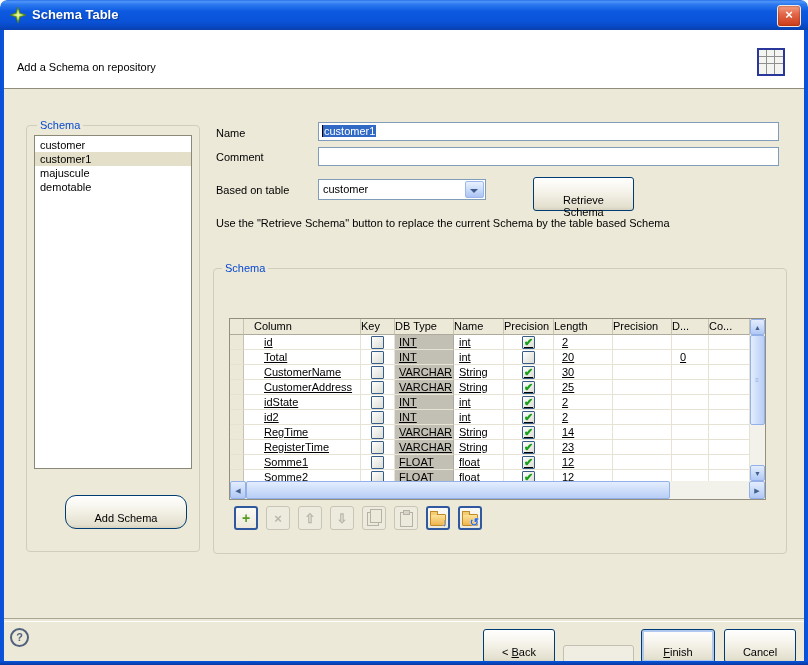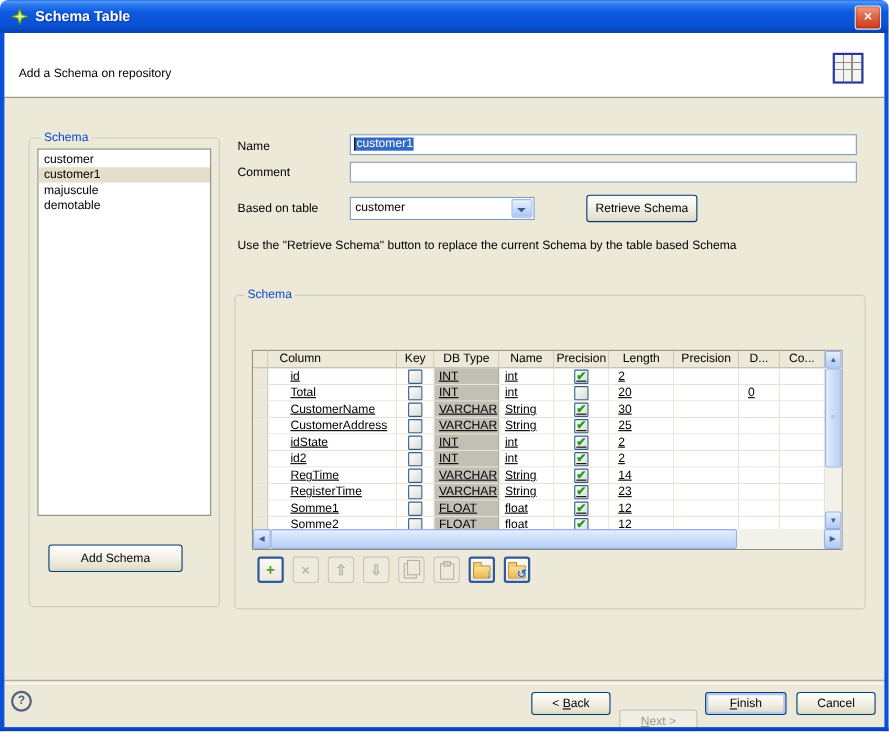--- a/index.html
+++ b/index.html
@@ -56,26 +56,26 @@
     position:absolute;left:7px;top:9px;width:156px;height:330px;background:#fff;
     border:1px solid #8a8876;overflow:hidden;padding-top:2px;
   }
   .list-item{height:14px;line-height:14px;padding-left:5px;white-space:nowrap;}
   .list-item.selected{background:#e3dfc9;}
   
   .xpbtn{
     position:absolute;border:1px solid #003c74;border-radius:3px;
     background:linear-gradient(180deg,#ffffff 0%,#f4f2e8 45%,#e4e0cf 90%,#d6d1bd 100%);
     font-family:"Liberation Sans",sans-serif;font-size:11px;color:#000;
-    text-align:center;cursor:default;padding:3px;
+    text-align:center;cursor:default;padding:16px;
   }
   .xpbtn.default{box-shadow:inset 0 0 0 2px #aec8f0;}
   .xpbtn.disabled{border-color:#c3c0b1;background:#f0eee2;color:#9b988a;}
   .u{text-decoration:underline;}
-  #add-schema-btn{left:44px;top:495px;width:122px;height:25px;}
+  #add-schema-btn{left:65px;top:495px;width:122px;height:25px;border-radius:11px;}
   #retrieve-btn{left:533px;top:177px;width:101px;height:25px;}
   #back-btn{left:483px;top:629px;width:72px;height:21px;}
   #next-btn{left:563px;top:645px;width:71px;height:21px;}
   #finish-btn{left:641px;top:629px;width:74px;height:21px;}
   #cancel-btn{left:724px;top:629px;width:72px;height:21px;}
   
   .flabel{position:absolute;font-size:11px;}
   .input{
     position:absolute;background:#fff;border:1px solid #7f9db9;height:17px;line-height:17px;
     padding-left:3px;font-size:11px;overflow:hidden;white-space:nowrap;
@@ -100,21 +100,21 @@
   .grow,.ghead-row{display:flex;flex-direction:row;}
   .ghead-row{height:16px;}
   .grow{height:15px;text-decoration:underline;}
   .gcell{
     box-sizing:border-box;flex:0 0 auto;height:100%;overflow:hidden;white-space:nowrap;
     border-right:1px solid #e6e3d4;border-bottom:1px solid #e6e3d4;
     font-size:11px;line-height:14px;background:#fff;
   }
   .ghead{
     background:#ece9d8;border-right:1px solid #c6c3b0;border-bottom:1px solid #aeab9a;
-    text-align:center;line-height:15px;
+    line-height:15px;
   }
   .ghead.left{text-align:left;padding-left:10px;}
   .gcell.rowhdr{background:#ece9d8;border-right:1px solid #c6c3b0;}
   .gcell.dbtype{background:#c2bfb4;border-right:1px solid #aeab9e;padding-left:4px;}
   .gcell.colname{padding-left:20px;}
   .gcell.typecol{padding-left:5px;}
   .gcell.num{padding-left:8px;}
   .gcell.center{display:flex;align-items:center;justify-content:center;}
   .cb{
     width:11px;height:11px;border:1px solid #355d87;border-radius:1px;

